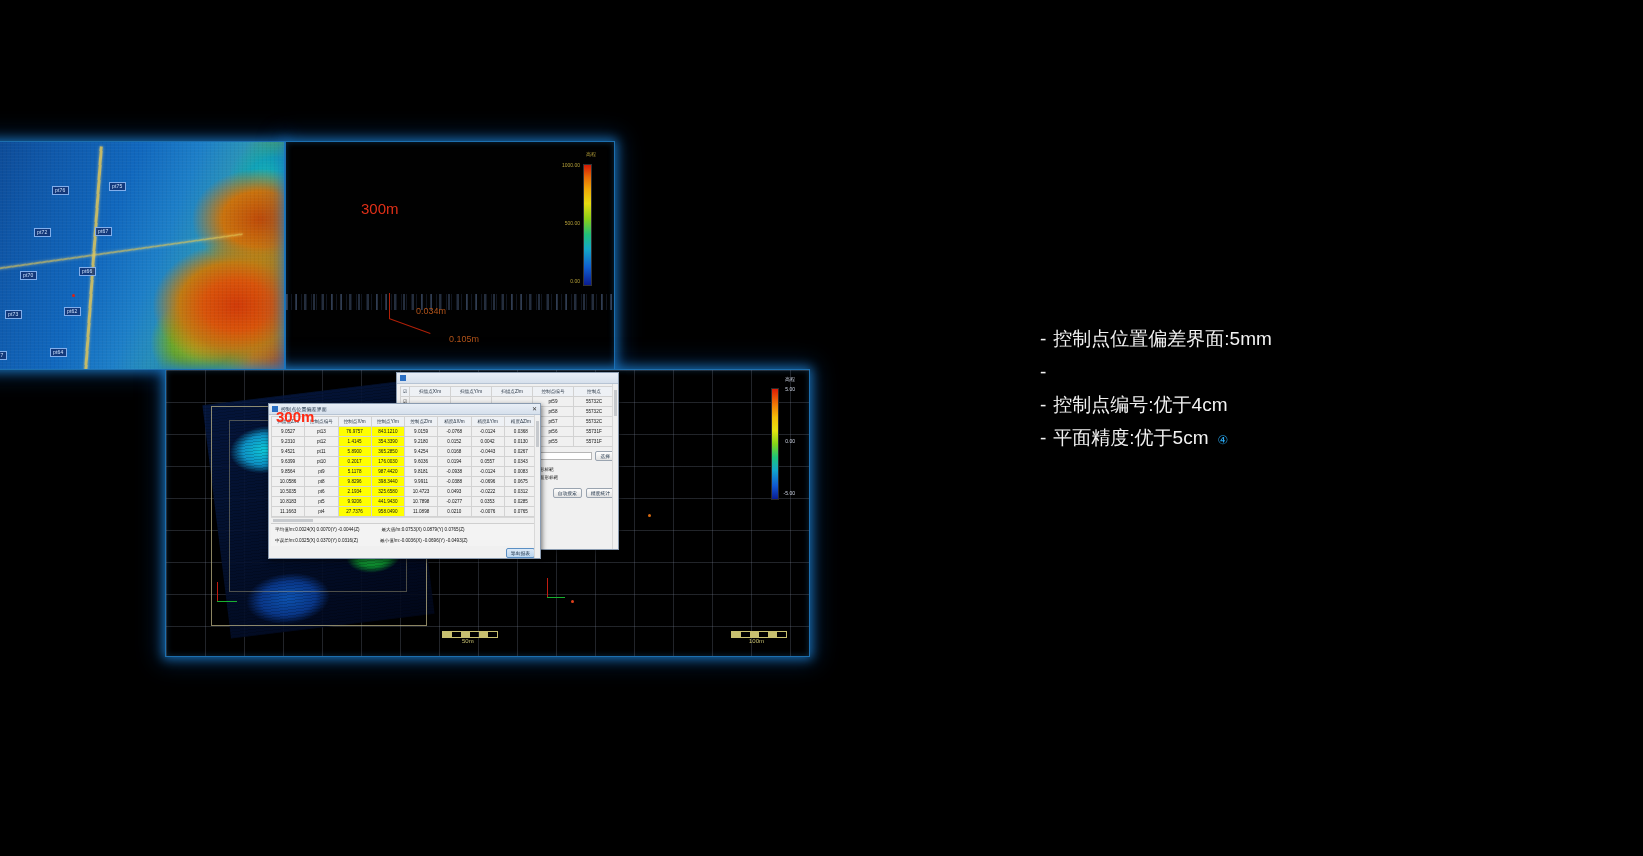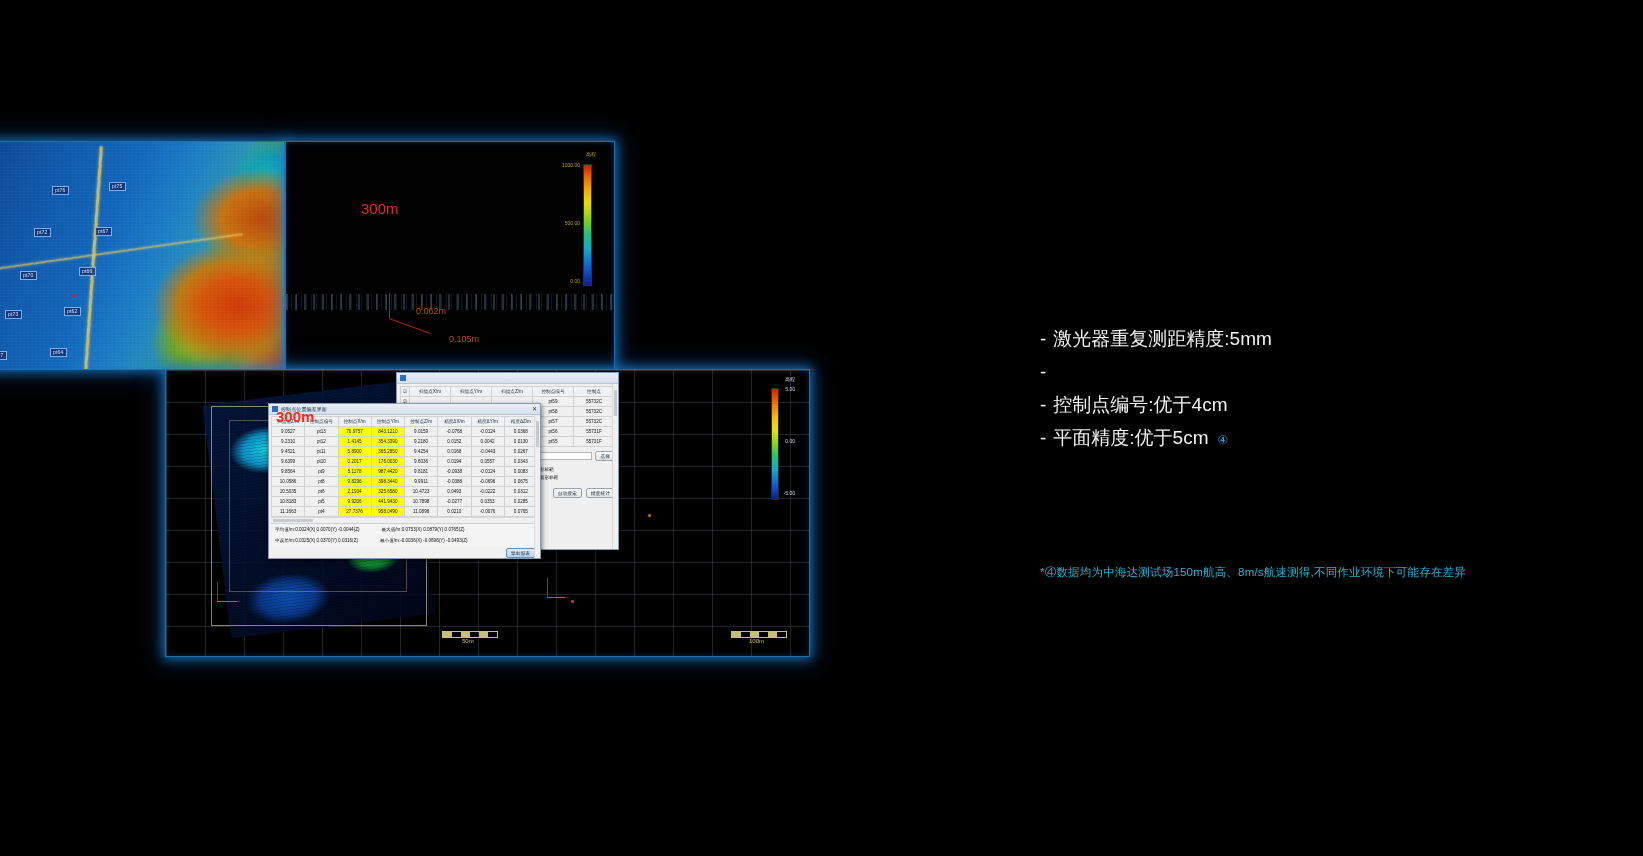--- a/index.html
+++ b/index.html
@@ -220,21 +220,21 @@
     </div>
 
     <div id="panel-section" class="glow">
       <div class="sec-haze"></div>
 
       <div class="sec-label-300">300m</div>
 
       <div class="meas-line" style="left:103px; top:151px; width:1px; height:26px;"></div>
       <div class="meas-line" style="left:103px; top:176px; width:44px; height:1px; transform:rotate(20deg); transform-origin:left center;"></div>
 
-      <div class="meas-text" style="left:130px; top:164px;">0.062m</div>
+      <div class="meas-text" style="left:130px; top:164px;">0.034m</div>
       <div class="meas-text" style="left:163px; top:192px;">0.105m</div>
 
       <div class="colorbar-wrap">
         <div class="colorbar-title">高程</div>
         <div class="colorbar-strip"></div>
         <div class="cb-tick" style="top:2px;">1000.00</div>
         <div class="cb-tick" style="top:60px;">500.00</div>
         <div class="cb-tick" style="top:118px;">0.00</div>
       </div>
     </div>
@@ -494,35 +494,34 @@
       <div class="dlg-300">300m</div>
     </div>
   </div>
 
   <div id="content">
 
 
     <div id="bullets">
       <div class="bullet">
         <span class="dash">-</span>
-        <span>激光器重复测距精度:5mm</span>
+        <span>控制点位置偏差界面:5mm</span>
         <span class="sup"></span>
       </div>
       <div class="bullet">
         <span class="dash">-</span>
         <span class="sup"></span>
       </div>
       <div class="bullet">
         <span class="dash">-</span>
         <span>控制点编号:优于4cm</span>
         <span class="sup"></span>
       </div>
       <div class="bullet">
         <span class="dash">-</span>
         <span>平面精度:优于5cm</span>
         <span class="sup">④</span>
       </div>
     </div>
 
-    <div id="footnote">*④数据均为中海达测试场150m航高、8m/s航速测得,不同作业环境下可能存在差异</div>
   </div>
 
 </div>
 
 </body></html>

